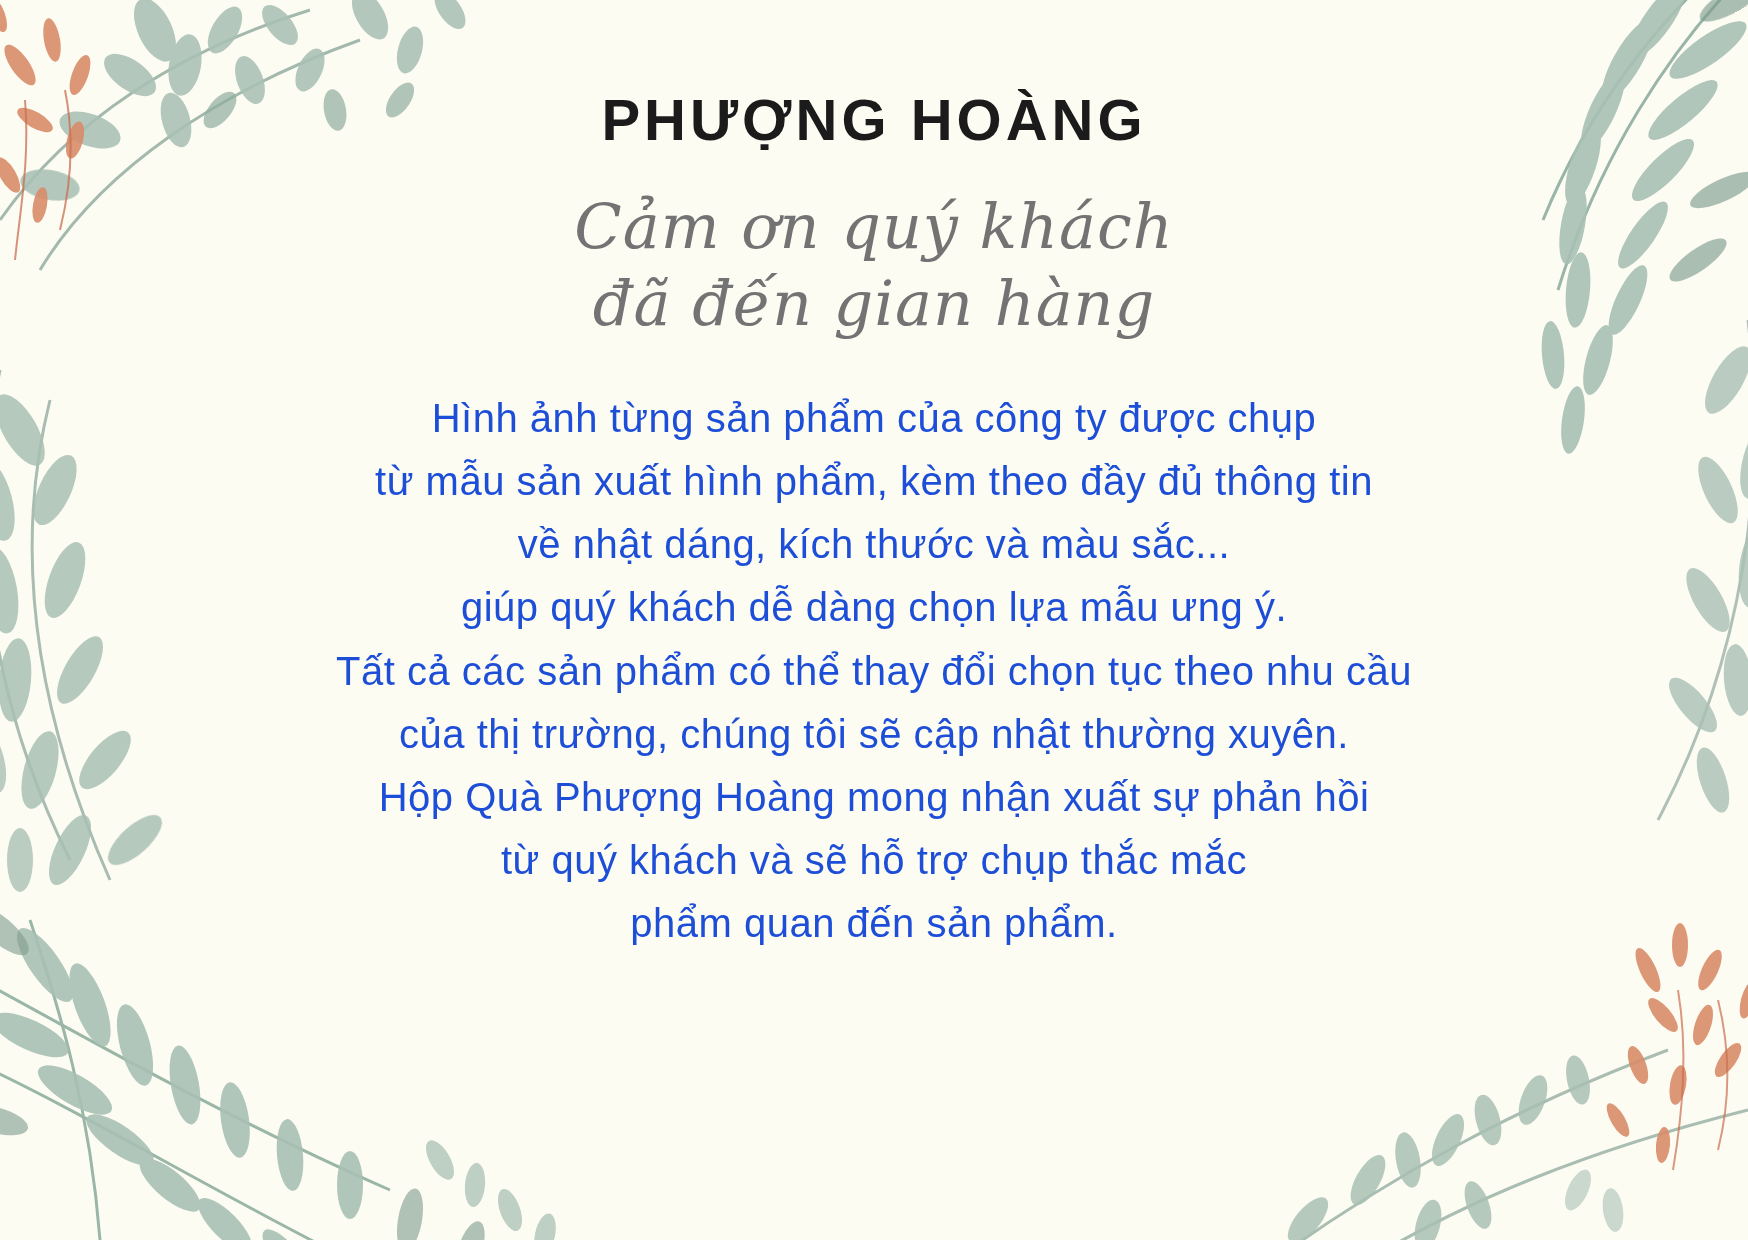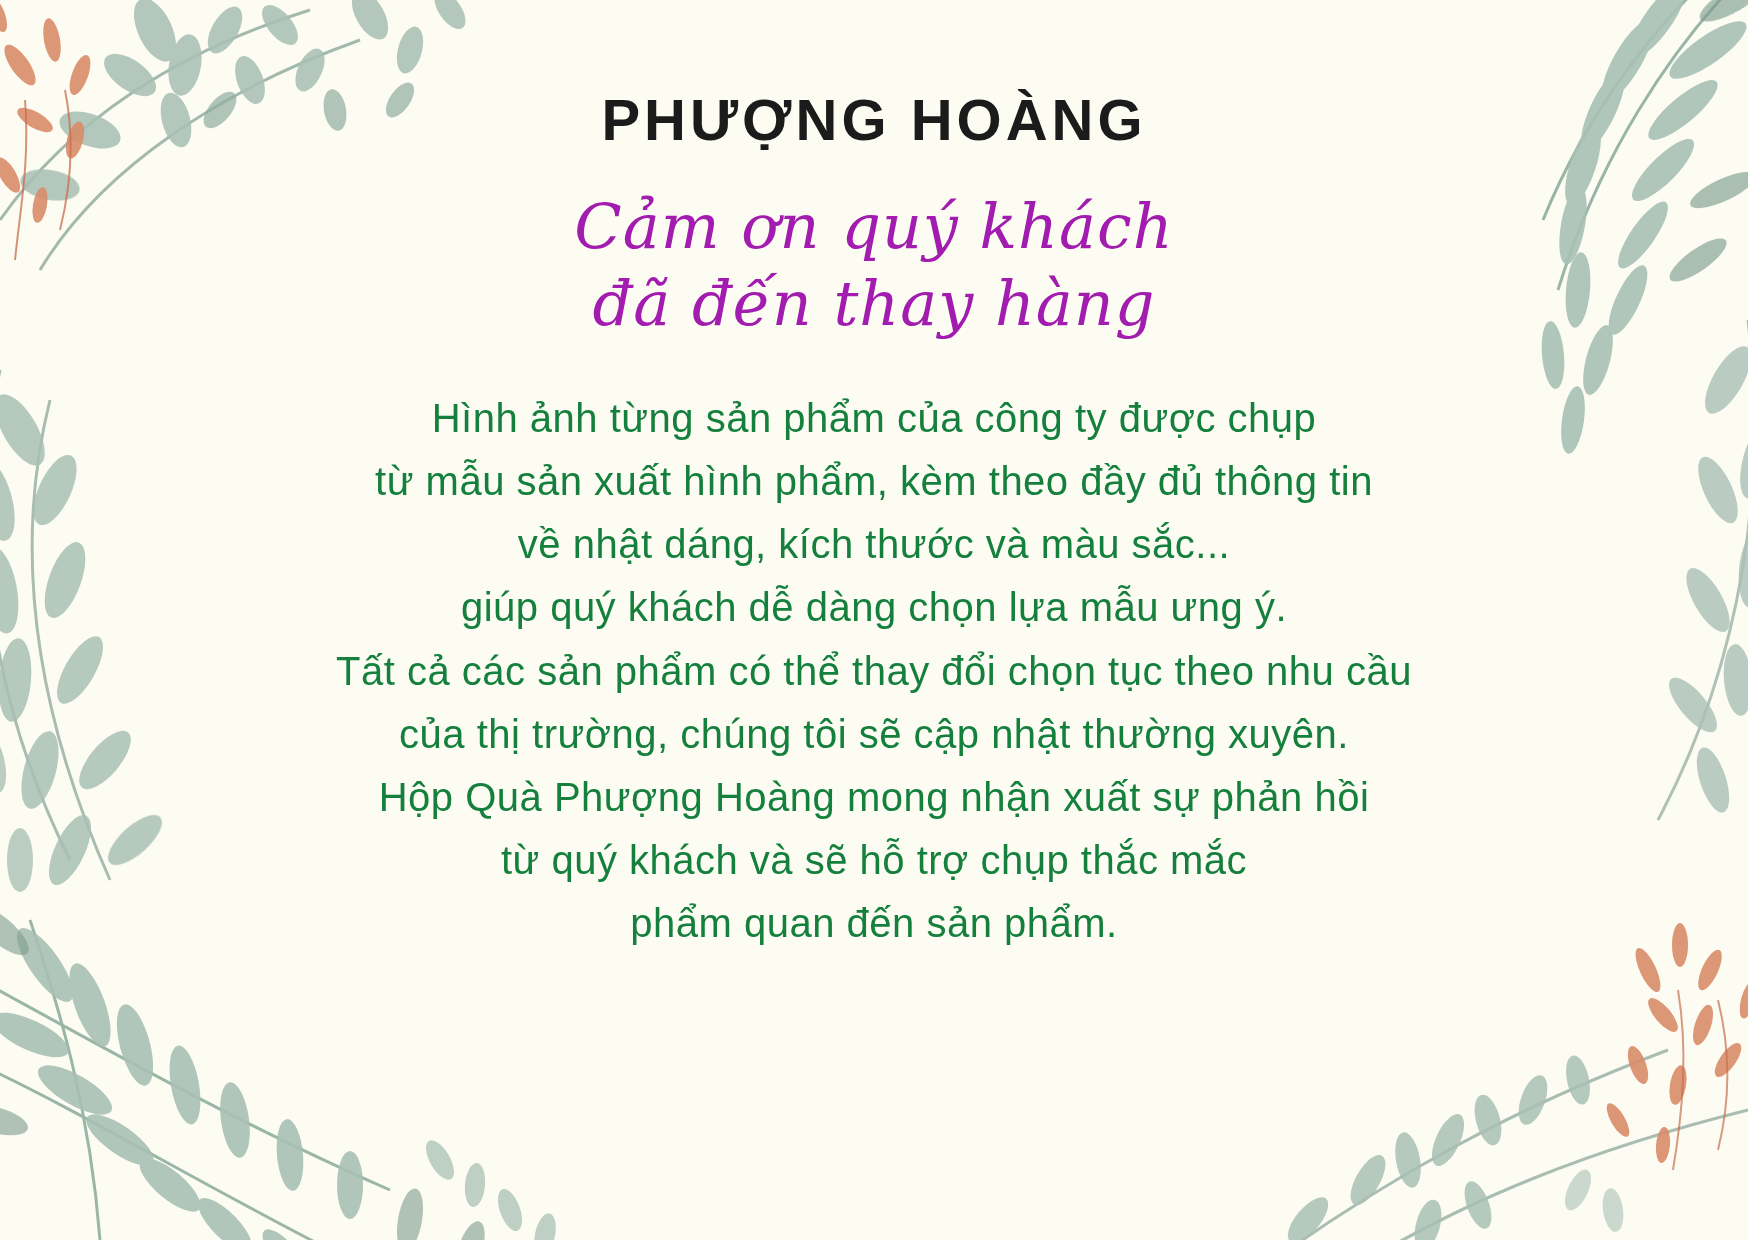--- a/index.html
+++ b/index.html
@@ -56,32 +56,32 @@
     color: #1b1b1b;
     line-height: 1.1;
   }
 
   .script {
     margin: 36px 0 0 0;
     font-family: "DejaVu Serif", serif;
     font-style: italic;
     font-size: 62px;
     line-height: 1.25;
-    color: #a21caf;
+    color: #737373;
     letter-spacing: 1px;
   }
   .script .line { display: block; }
 
   .body-text {
     margin: 44px auto 0 auto;
     width: 1320px;
     font-family: "Liberation Sans", sans-serif;
     font-size: 40px;
     line-height: 1.58;
-    color: #15803d;
+    color: #1d4ed8;
     letter-spacing: 0.5px;
   }
   .body-text .line { display: block; }
 </style>
 </head>
 <body>
 
 <div class="card">
 
   <div class="deco deco-tl">
@@ -279,21 +279,21 @@
       </g>
     </svg>
   </div>
 
   <div class="content">
 
     <h1 class="brand">PHƯỢNG HOÀNG</h1>
 
     <div class="script">
       <span class="line">Cảm ơn quý khách</span>
-      <span class="line">đã đến thay hàng</span>
+      <span class="line">đã đến gian hàng</span>
     </div>
 
     <div class="body-text">
       <span class="line">Hình ảnh từng sản phẩm của công ty được chụp</span>
       <span class="line">từ mẫu sản xuất hình phẩm, kèm theo đầy đủ thông tin</span>
       <span class="line">về nhật dáng, kích thước và màu sắc...</span>
       <span class="line">giúp quý khách dễ dàng chọn lựa mẫu ưng ý.</span>
       <span class="line">Tất cả các sản phẩm có thể thay đổi chọn tục theo nhu cầu</span>
       <span class="line">của thị trường, chúng tôi sẽ cập nhật thường xuyên.</span>
       <span class="line">Hộp Quà Phượng Hoàng mong nhận xuất sự phản hồi</span>

